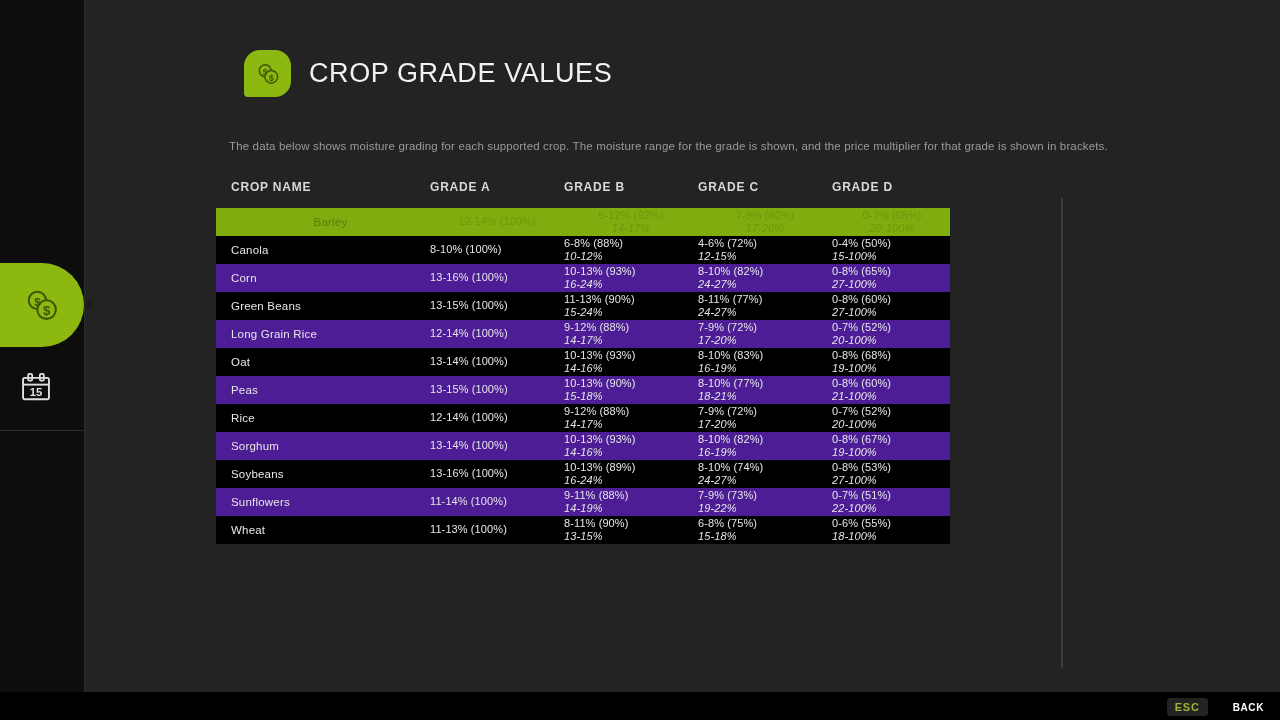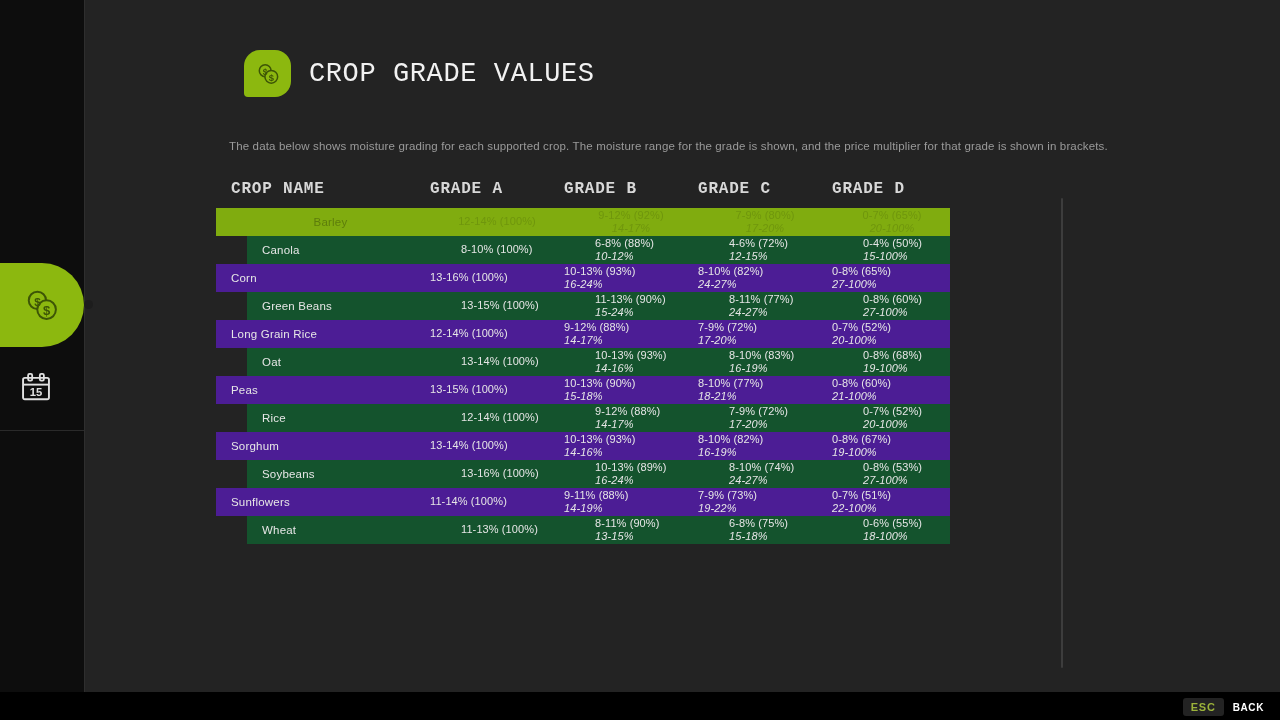--- a/index.html
+++ b/index.html
@@ -51,56 +51,55 @@
   }
   .title-badge {
     width:47px; height:47px;
     background:#8cb80f;
     border-radius:16px 16px 16px 4px;
     display:flex; align-items:center; justify-content:center;
   }
   .title-text {
     color:#f2f2f2; font-size:27px; letter-spacing:0.6px; font-weight:400;
     white-space:nowrap;
-    font-family:Liberation Mono, monospace;
   }
 
   
   .desc {
     position:absolute; left:144px; top:140px;
     color:#9a9a9a; font-size:11.5px; letter-spacing:0.15px;
     white-space:nowrap;
   }
 
   
   .table-wrap {
     position:absolute; left:131px; top:180px;
     width:734px;
   }
   .thead {
     display:flex; height:22px; align-items:flex-start;
     padding-left:15px;
   }
   .thead div {
-    color:#d8d8d8; font-size:16px; font-weight:700; letter-spacing:0.8px;font-family:Liberation Mono, monospace;
+    color:#d8d8d8; font-size:12px; font-weight:700; letter-spacing:0.8px;
   }
   .c-name  { width:199px; flex:0 0 199px; }
   .c-a     { width:134px; flex:0 0 134px; }
   .c-b     { width:134px; flex:0 0 134px; }
   .c-c     { width:134px; flex:0 0 134px; }
   .c-d     { width:120px; flex:0 0 120px; }
 
   .rows { margin-top:6px; }
   .row {
     display:flex; align-items:center;
     height:28px;
     padding-left:15px;
     background:#4c1d95;
   }
-  .row.alt { background:#14532d;margin-left:31px; }
+  .row.alt { background:#000000; }
   .row.sel { background:#80ac0f;text-align:center; }
 
   .row .cname {
     color:#e6e6e6; font-size:11.5px; letter-spacing:0.2px;
   }
   .cell {
     display:flex; flex-direction:column; justify-content:center;
     line-height:11.5px;
   }
   .cell span {
@@ -119,21 +118,21 @@
     background:#3d3d3d; border-radius:1px;
   }
 
   
   .footer {
     position:absolute; left:0; top:692px; width:1280px; height:28px;
     background:#000;
   }
   .footer-ctrl {
     position:absolute; right:16px; top:698px;
-    display:flex; align-items:center; gap:9px;
+    display:flex; align-items:center; gap:25px;
   }
   .key-esc {
     background:#232323; color:#9cb33a;
     font-size:11px; font-weight:700; letter-spacing:0.8px;
     padding:3px 8px; border-radius:3px;
   }
   .key-label {
     color:#ffffff; font-size:10px; font-weight:700; letter-spacing:0.6px;
   }
 </style>

